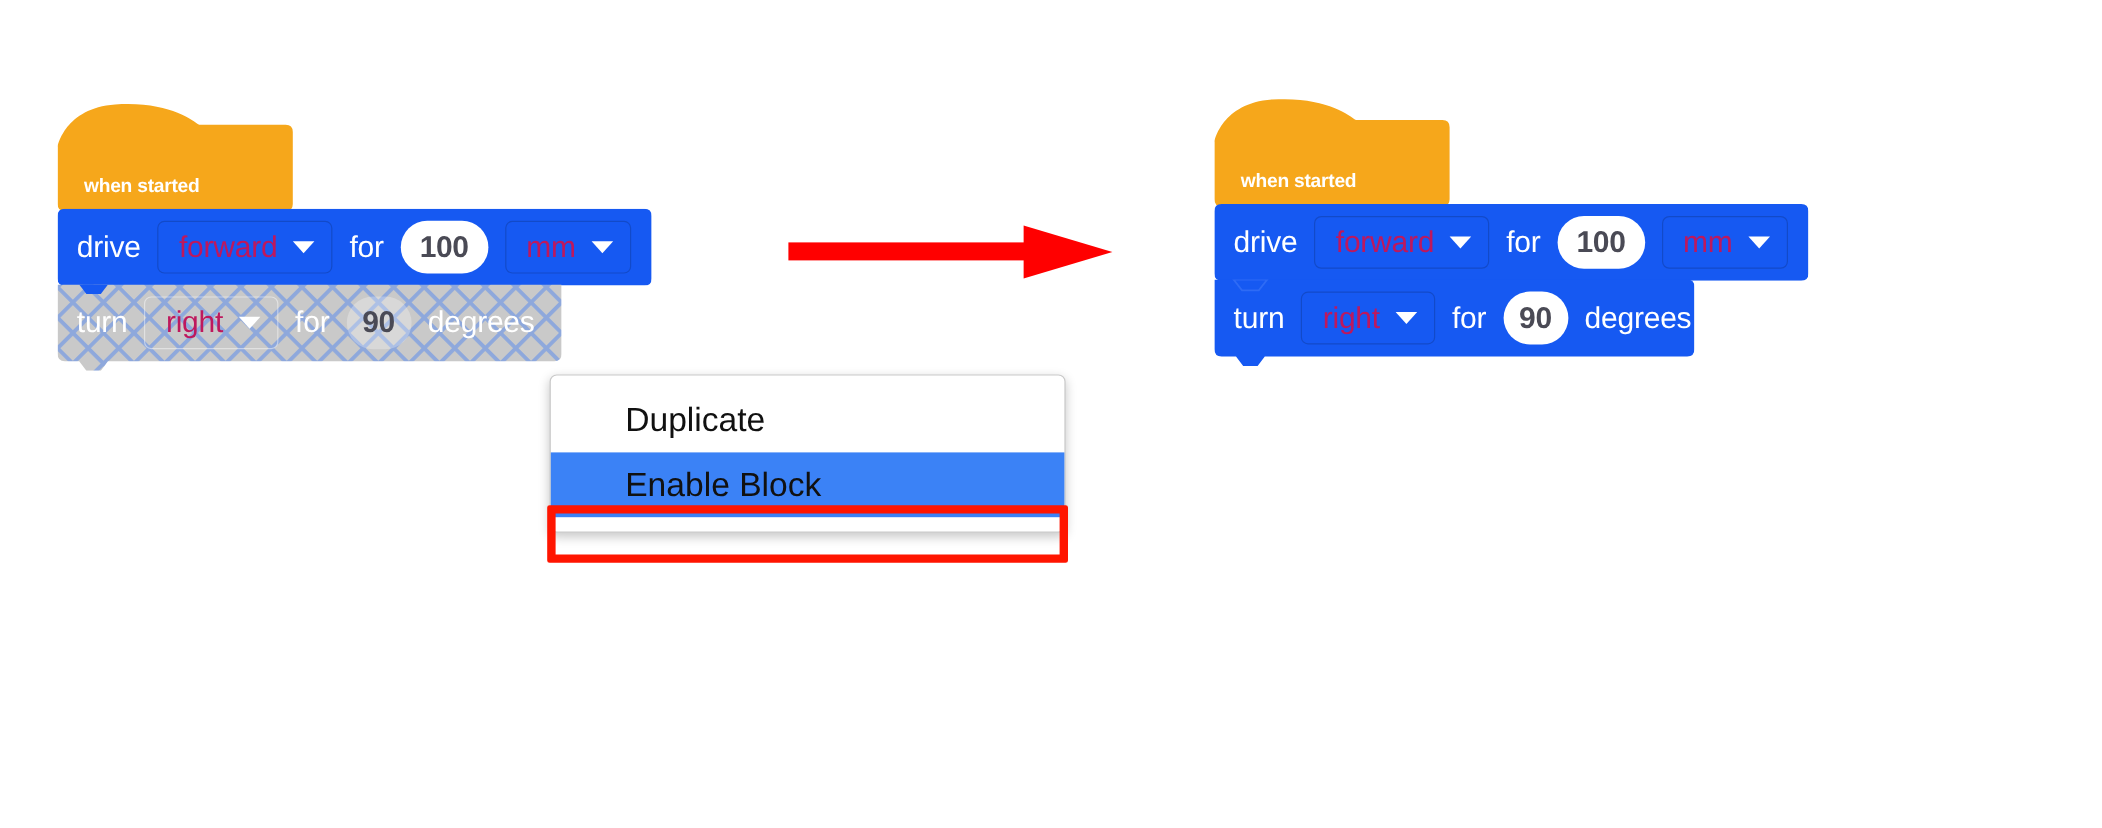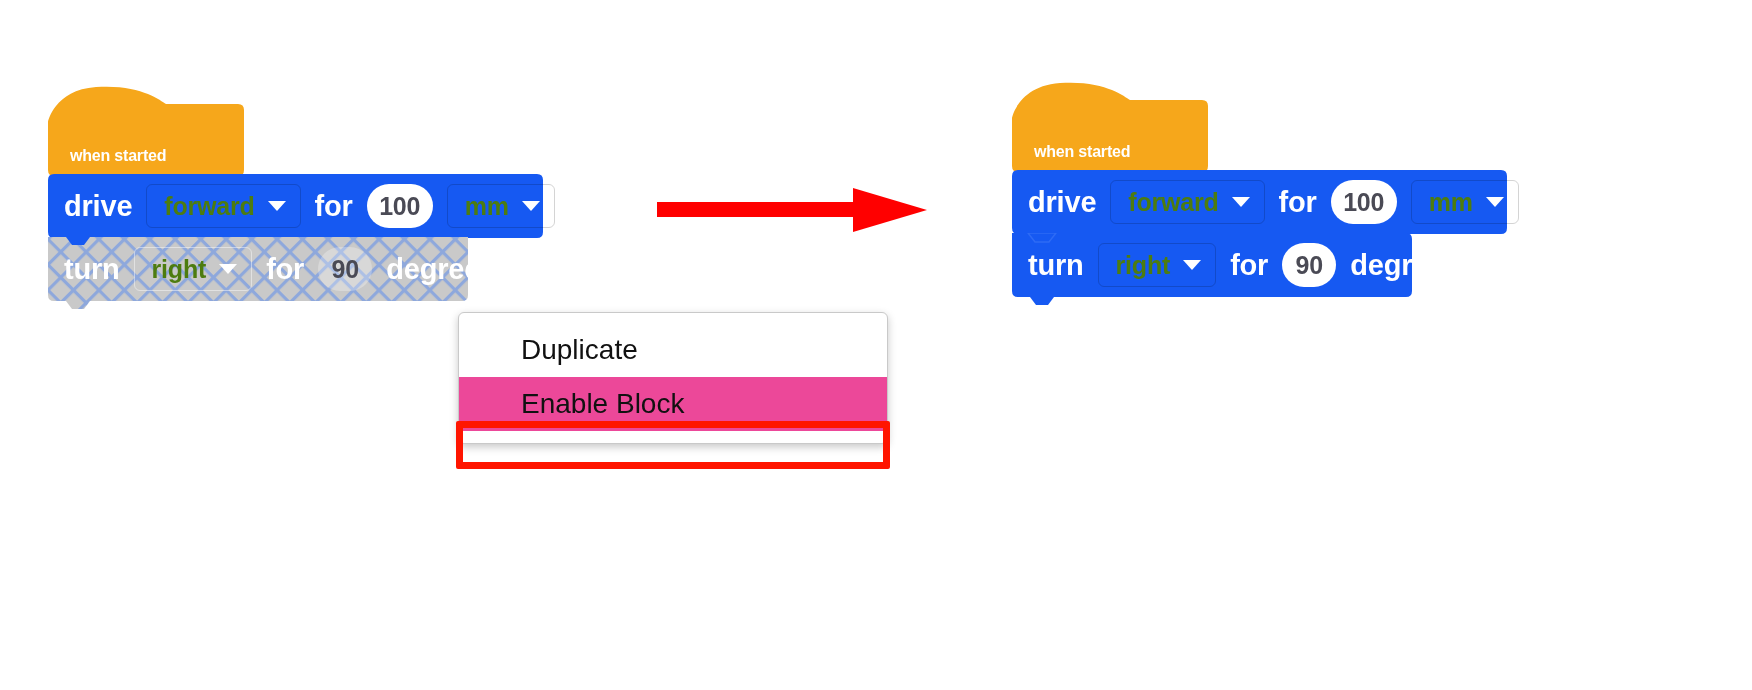--- a/index.html
+++ b/index.html
@@ -37,41 +37,41 @@
     display: flex;
     align-items: center;
     padding: 0 14px 0 16px;
     gap: 14px;
   }
   .cmd .cmd-bg { position: absolute; left: 0; top: 0; }
   .cmd > * { position: relative; z-index: 2; }
 
   .ctext {
     color: #ffffff;
-    font-size: 29px;
-    font-weight: bold;
+    font-size: 25px;
+    font-weight: normal;
     white-space: nowrap;
     letter-spacing: -0.2px;
   }
 
   
   .dd {
     display: flex;
     align-items: center;
     gap: 13px;
     height: 44px;
     padding: 0 14px 0 17px;
     border: 1.5px solid rgba(0,0,0,0.17);
     border-radius: 6px;
     background: transparent;
   }
   .dd .dd-text {
-    color: #4d7c0f;
+    color: #be185d;
     font-size: 25px;
-    font-weight: bold;
+    font-weight: normal;
     white-space: nowrap;
     letter-spacing: -0.2px;
   }
   .caret {
     width: 0; height: 0;
     border-left: 9px solid transparent;
     border-right: 9px solid transparent;
     border-top: 10px solid #ffffff;
     flex: 0 0 auto;
   }
@@ -116,21 +116,21 @@
     height: 54px;
     display: flex;
     align-items: center;
     padding-left: 62px;
     font-size: 28px;
     color: #111111;
     white-space: nowrap;
     text-align: right;
   }
   .mi.disabled { color: #c4c4c4; }
-  .mi.highlighted { background: #ec4899; }
+  .mi.highlighted { background: #3b82f6; }
 
   .hl-ring {
     position: absolute;
     border: 7px solid #ff1500;
     border-radius: 2px;
     pointer-events: none;
   }
 </style>
 </head>
 <body>

